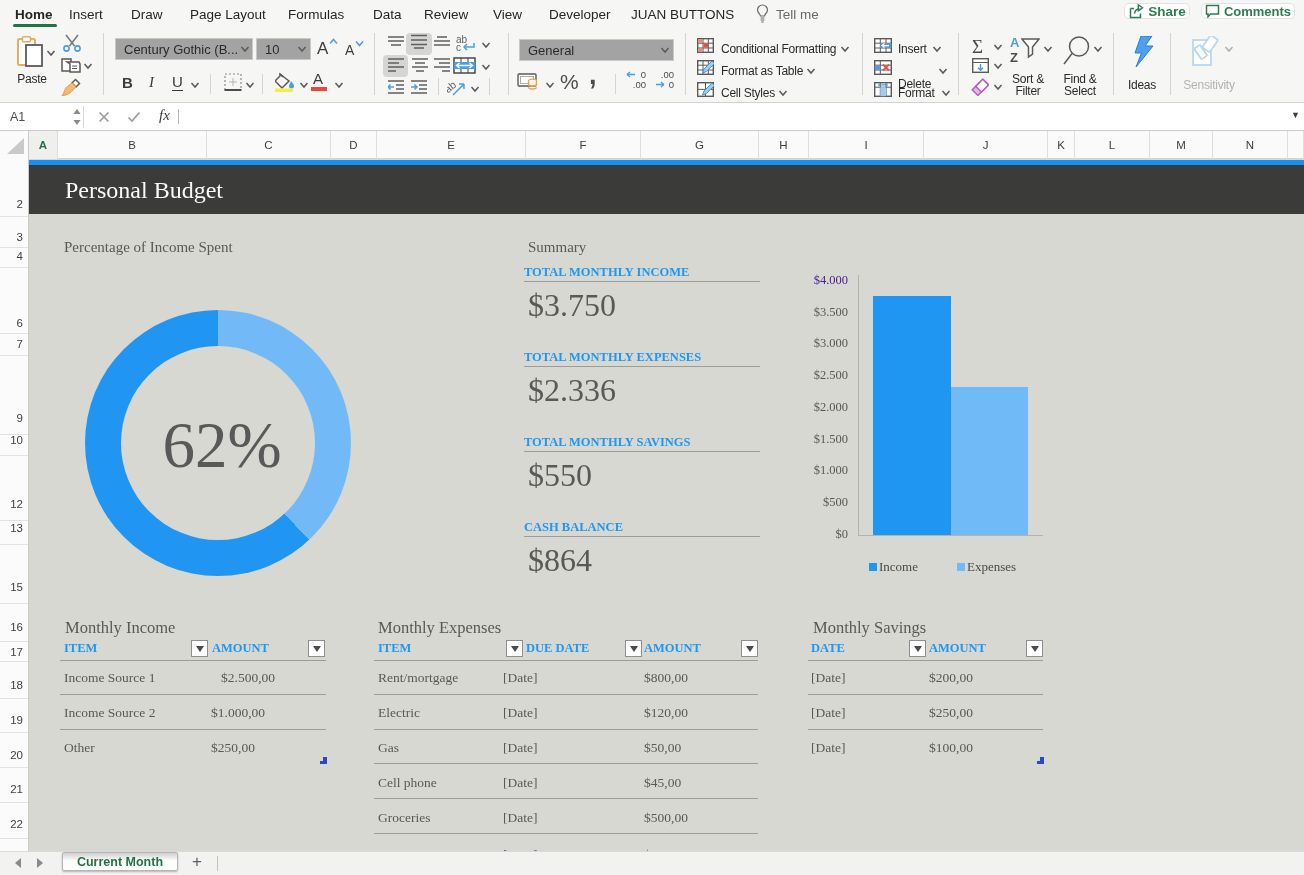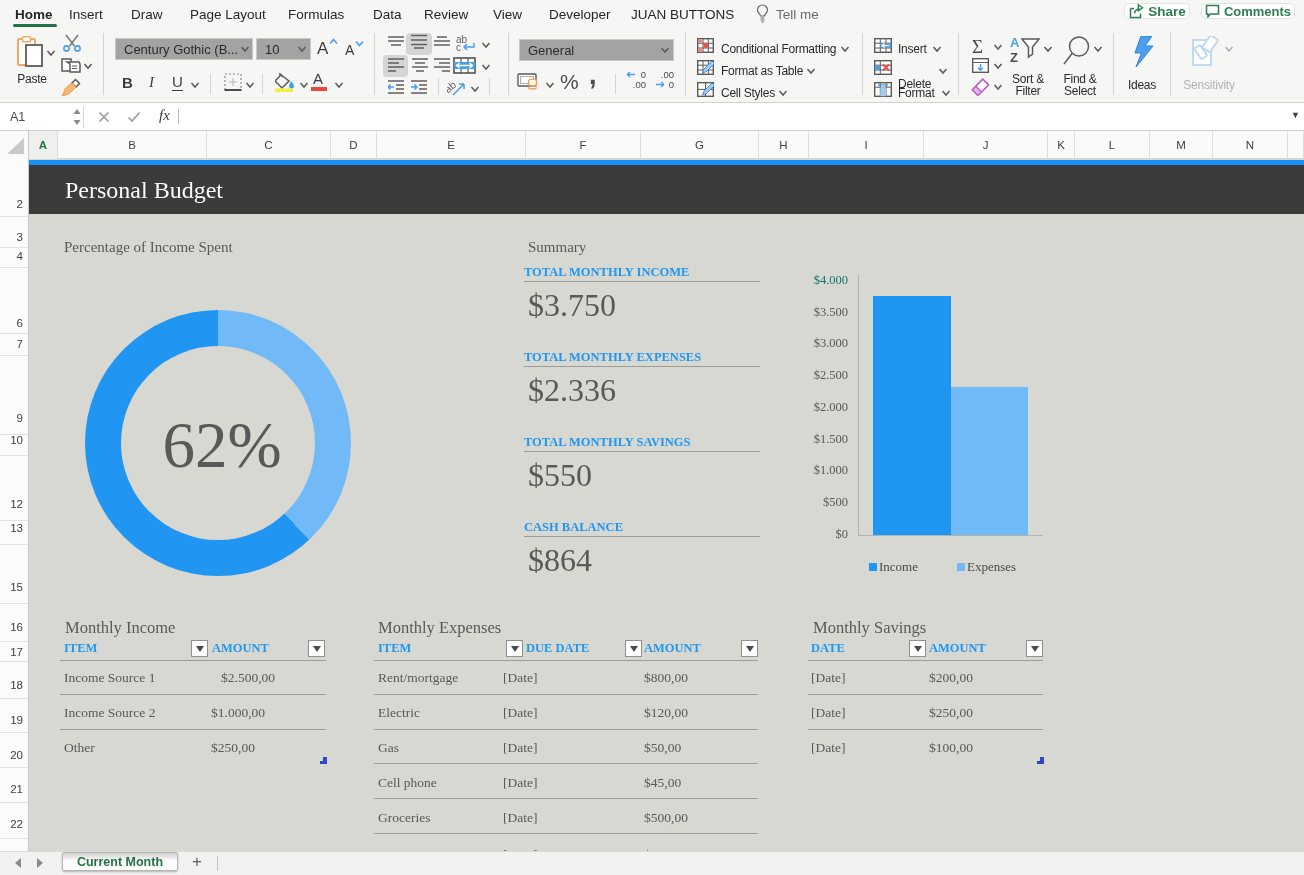--- a/index.html
+++ b/index.html
@@ -464,21 +464,21 @@
   <div class="hline" style="left:495px; top:207px; width:236px;"></div>
   <div class="s gtxt" style="left:499px; top:213px; font-size:32px;">$2.336</div>
   <div class="s btxt" style="left:495px; top:276px; font-size:12.5px; font-weight:bold;">TOTAL MONTHLY SAVINGS</div>
   <div class="hline" style="left:495px; top:292px; width:236px;"></div>
   <div class="s gtxt" style="left:499px; top:298px; font-size:32px;">$550</div>
   <div class="s btxt" style="left:495px; top:361px; font-size:12.5px; font-weight:bold;">CASH BALANCE</div>
   <div class="hline" style="left:495px; top:377px; width:236px;"></div>
   <div class="s gtxt" style="left:499px; top:383px; font-size:32px;">$864</div>
 
   <div id="chart" class="s" style="left:750px; top:100px; width:270px; height:300px;">
-      <div style="position:absolute; right:201px; top:14px; font-size:12.5px; color:#0f766e;">$4.000</div>
+      <div style="position:absolute; right:201px; top:14px; font-size:12.5px; color:#4c1d95;">$4.000</div>
       <div style="position:absolute; right:201px; top:45.7px; font-size:12.5px; color:#595959;">$3.500</div>
       <div style="position:absolute; right:201px; top:77.4px; font-size:12.5px; color:#595959;">$3.000</div>
       <div style="position:absolute; right:201px; top:109.1px; font-size:12.5px; color:#595959;">$2.500</div>
       <div style="position:absolute; right:201px; top:140.8px; font-size:12.5px; color:#595959;">$2.000</div>
       <div style="position:absolute; right:201px; top:172.5px; font-size:12.5px; color:#595959;">$1.500</div>
       <div style="position:absolute; right:201px; top:204.2px; font-size:12.5px; color:#595959;">$1.000</div>
       <div style="position:absolute; right:201px; top:235.9px; font-size:12.5px; color:#595959;">$500</div>
       <div style="position:absolute; right:201px; top:267.6px; font-size:12.5px; color:#595959;">$0</div>
       <div style="position:absolute; left:79px; top:16px; width:1px; height:260px; background:#b3b3ad;"></div>
       <div style="position:absolute; left:79px; top:276px; width:185px; height:1px; background:#b3b3ad;"></div>

